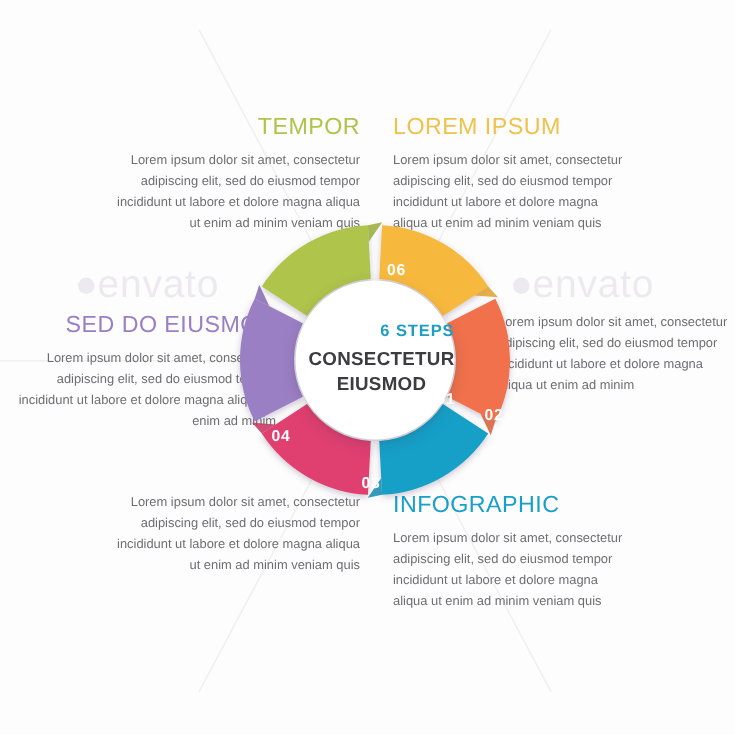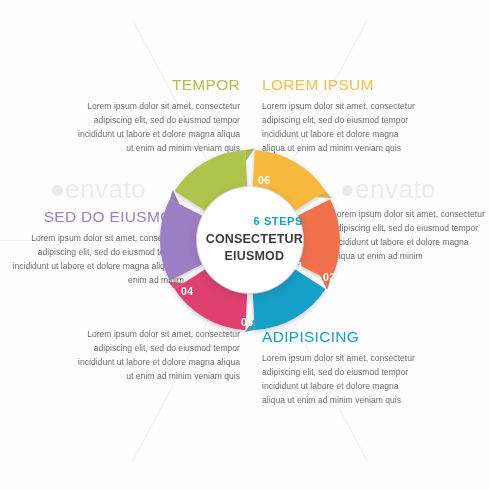--- a/index.html
+++ b/index.html
@@ -135,21 +135,21 @@
 
   <div class="block ta-l" id="b-dolor">
     <p>Lorem ipsum dolor sit amet, consectetur adipiscing elit, sed do eiusmod tempor incididunt ut labore et dolore magna aliqua ut enim ad minim</p>
   </div>
 
   <div class="block ta-r" id="b-adip">
     <p>Lorem ipsum dolor sit amet, consectetur adipiscing elit, sed do eiusmod tempor incididunt ut labore et dolore magna aliqua ut enim ad minim veniam quis</p>
   </div>
 
   <div class="block ta-l" id="b-conse">
-    <h3 style="color:#18a0c8">ADIPISICING</h3>
+    <h3 style="color:#18a0c8">INFOGRAPHIC</h3>
     <p>Lorem ipsum dolor sit amet, consectetur adipiscing elit, sed do eiusmod tempor incididunt ut labore et dolore magna aliqua ut enim ad minim veniam quis</p>
   </div>
 
   <div id="wheel">
     <svg viewBox="0 0 184 184" xmlns="http://www.w3.org/2000/svg">
       <defs>
         <filter id="sh" x="-40%" y="-40%" width="180%" height="180%">
           <feDropShadow dx="0" dy="1.6" stdDeviation="2.2" flood-color="#5a4a6e" flood-opacity="0.30"></feDropShadow>
         </filter>
       </defs>

